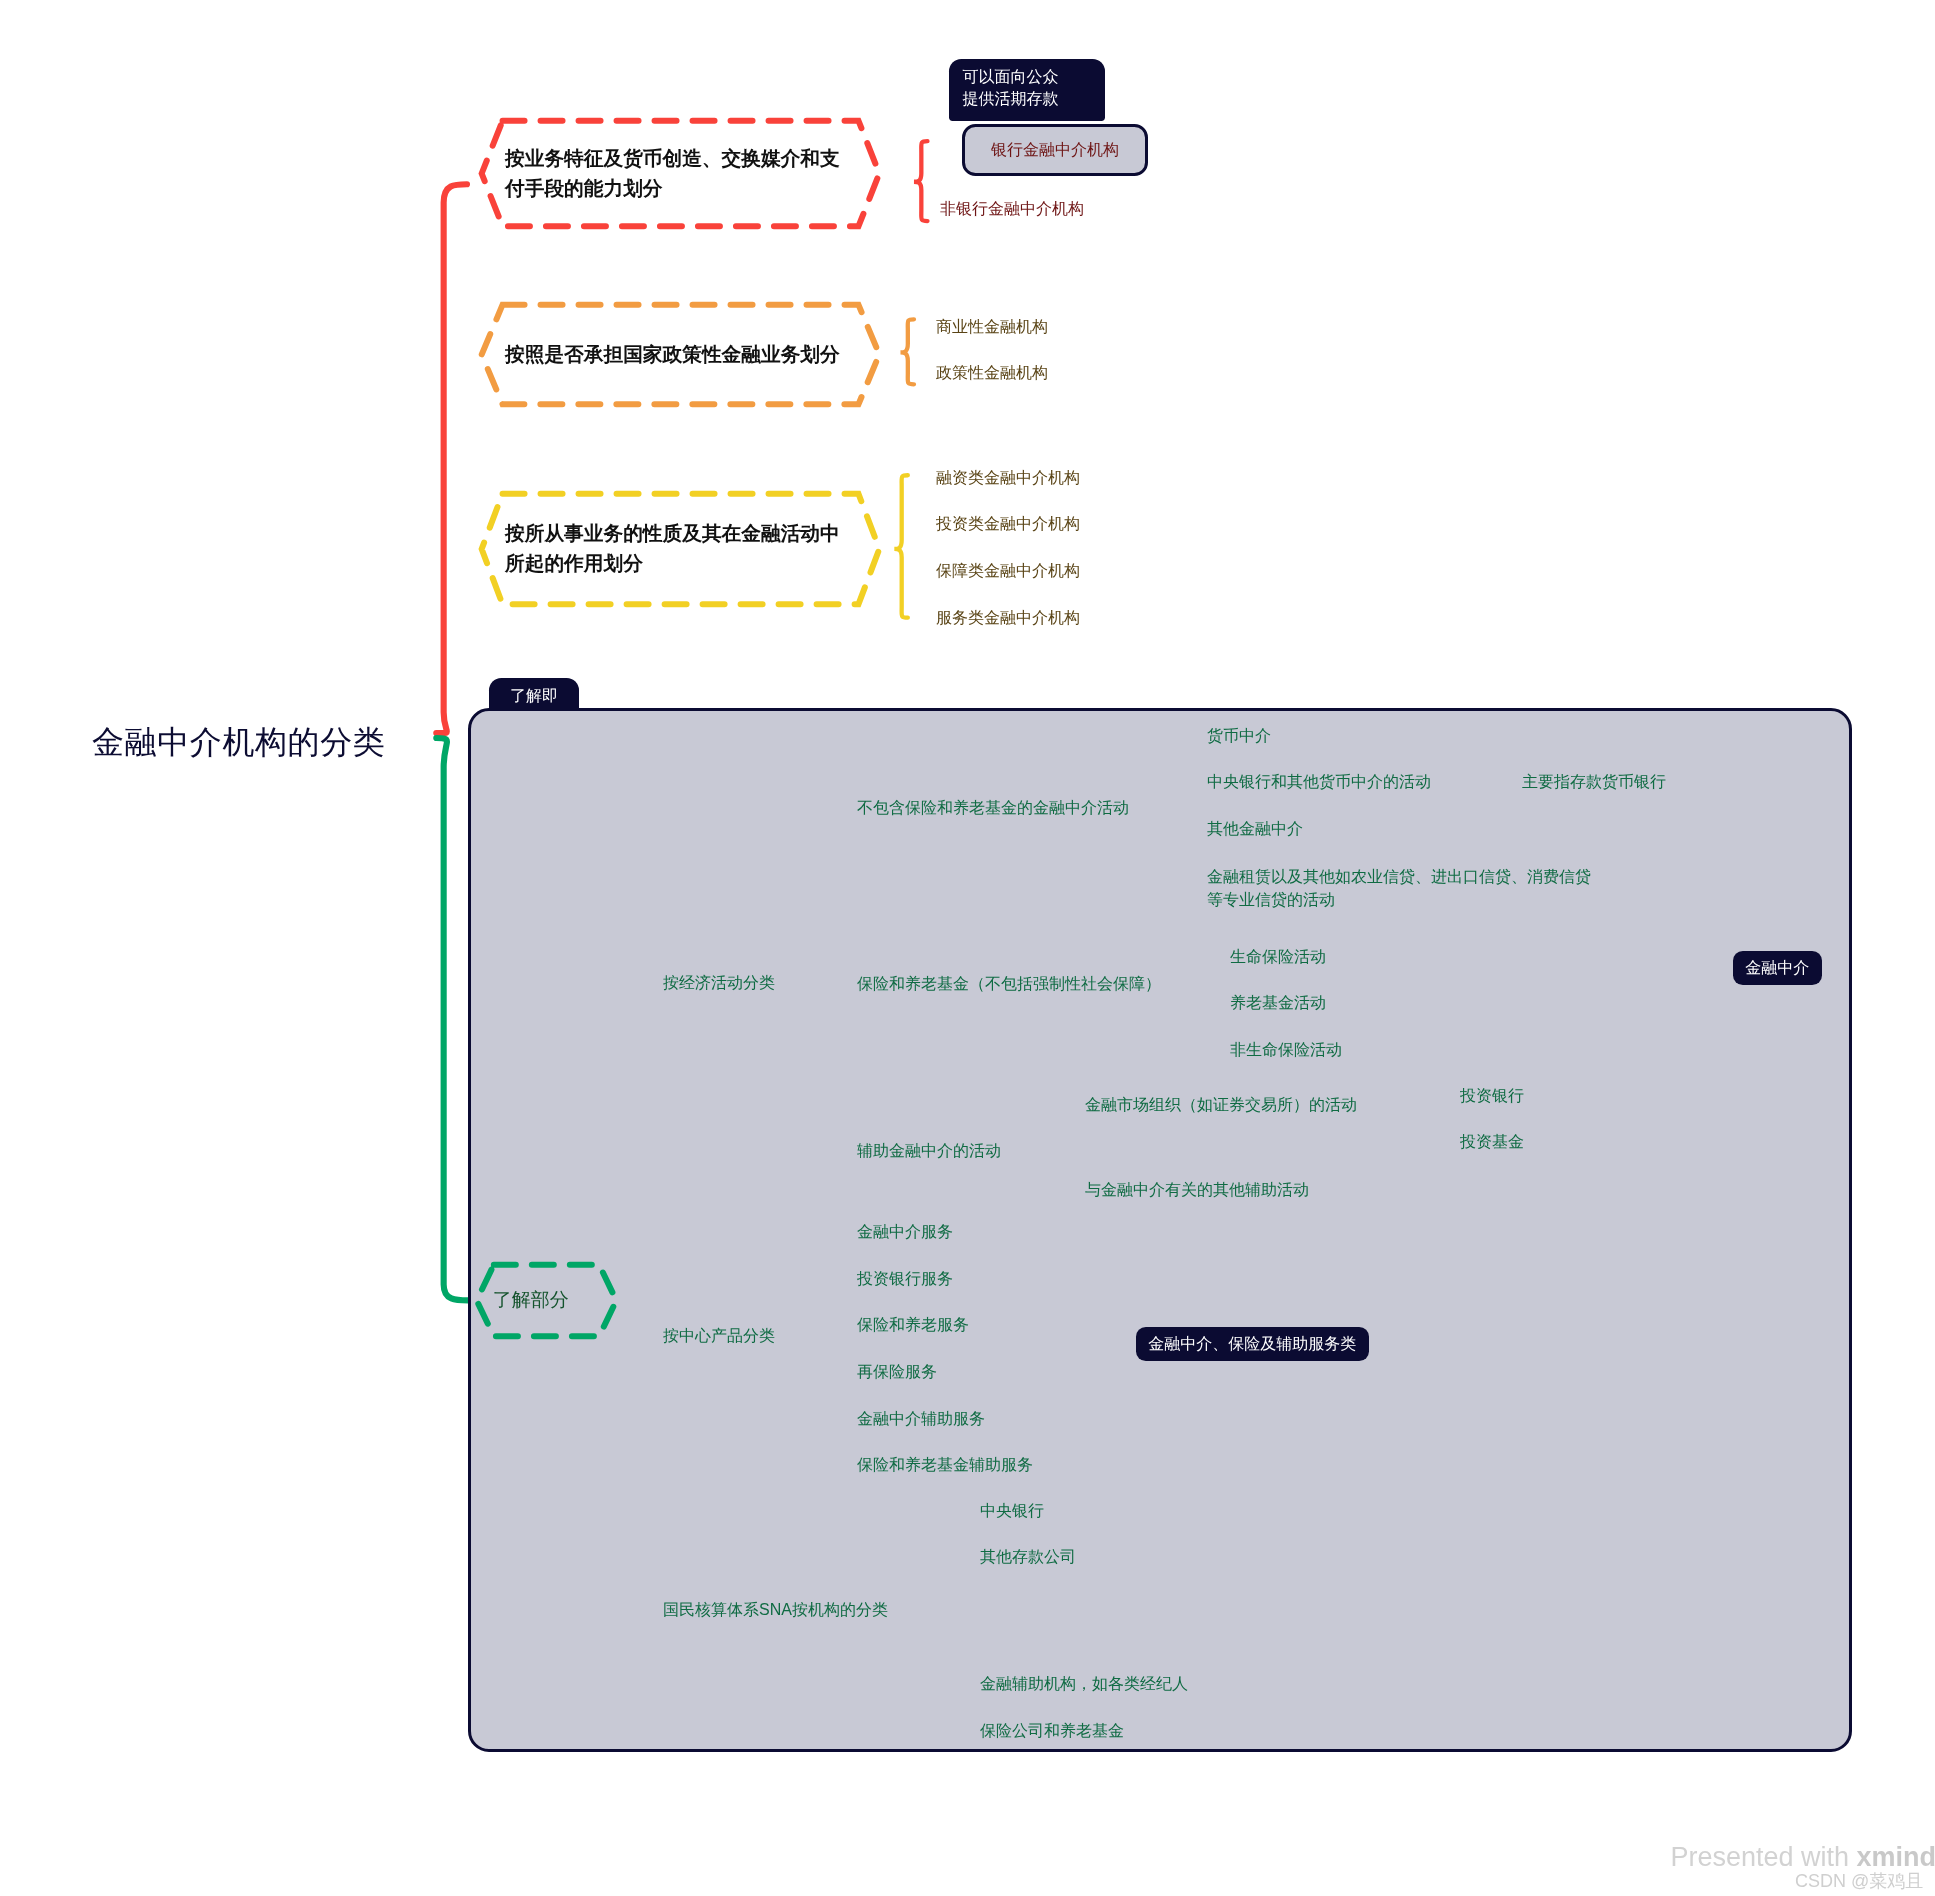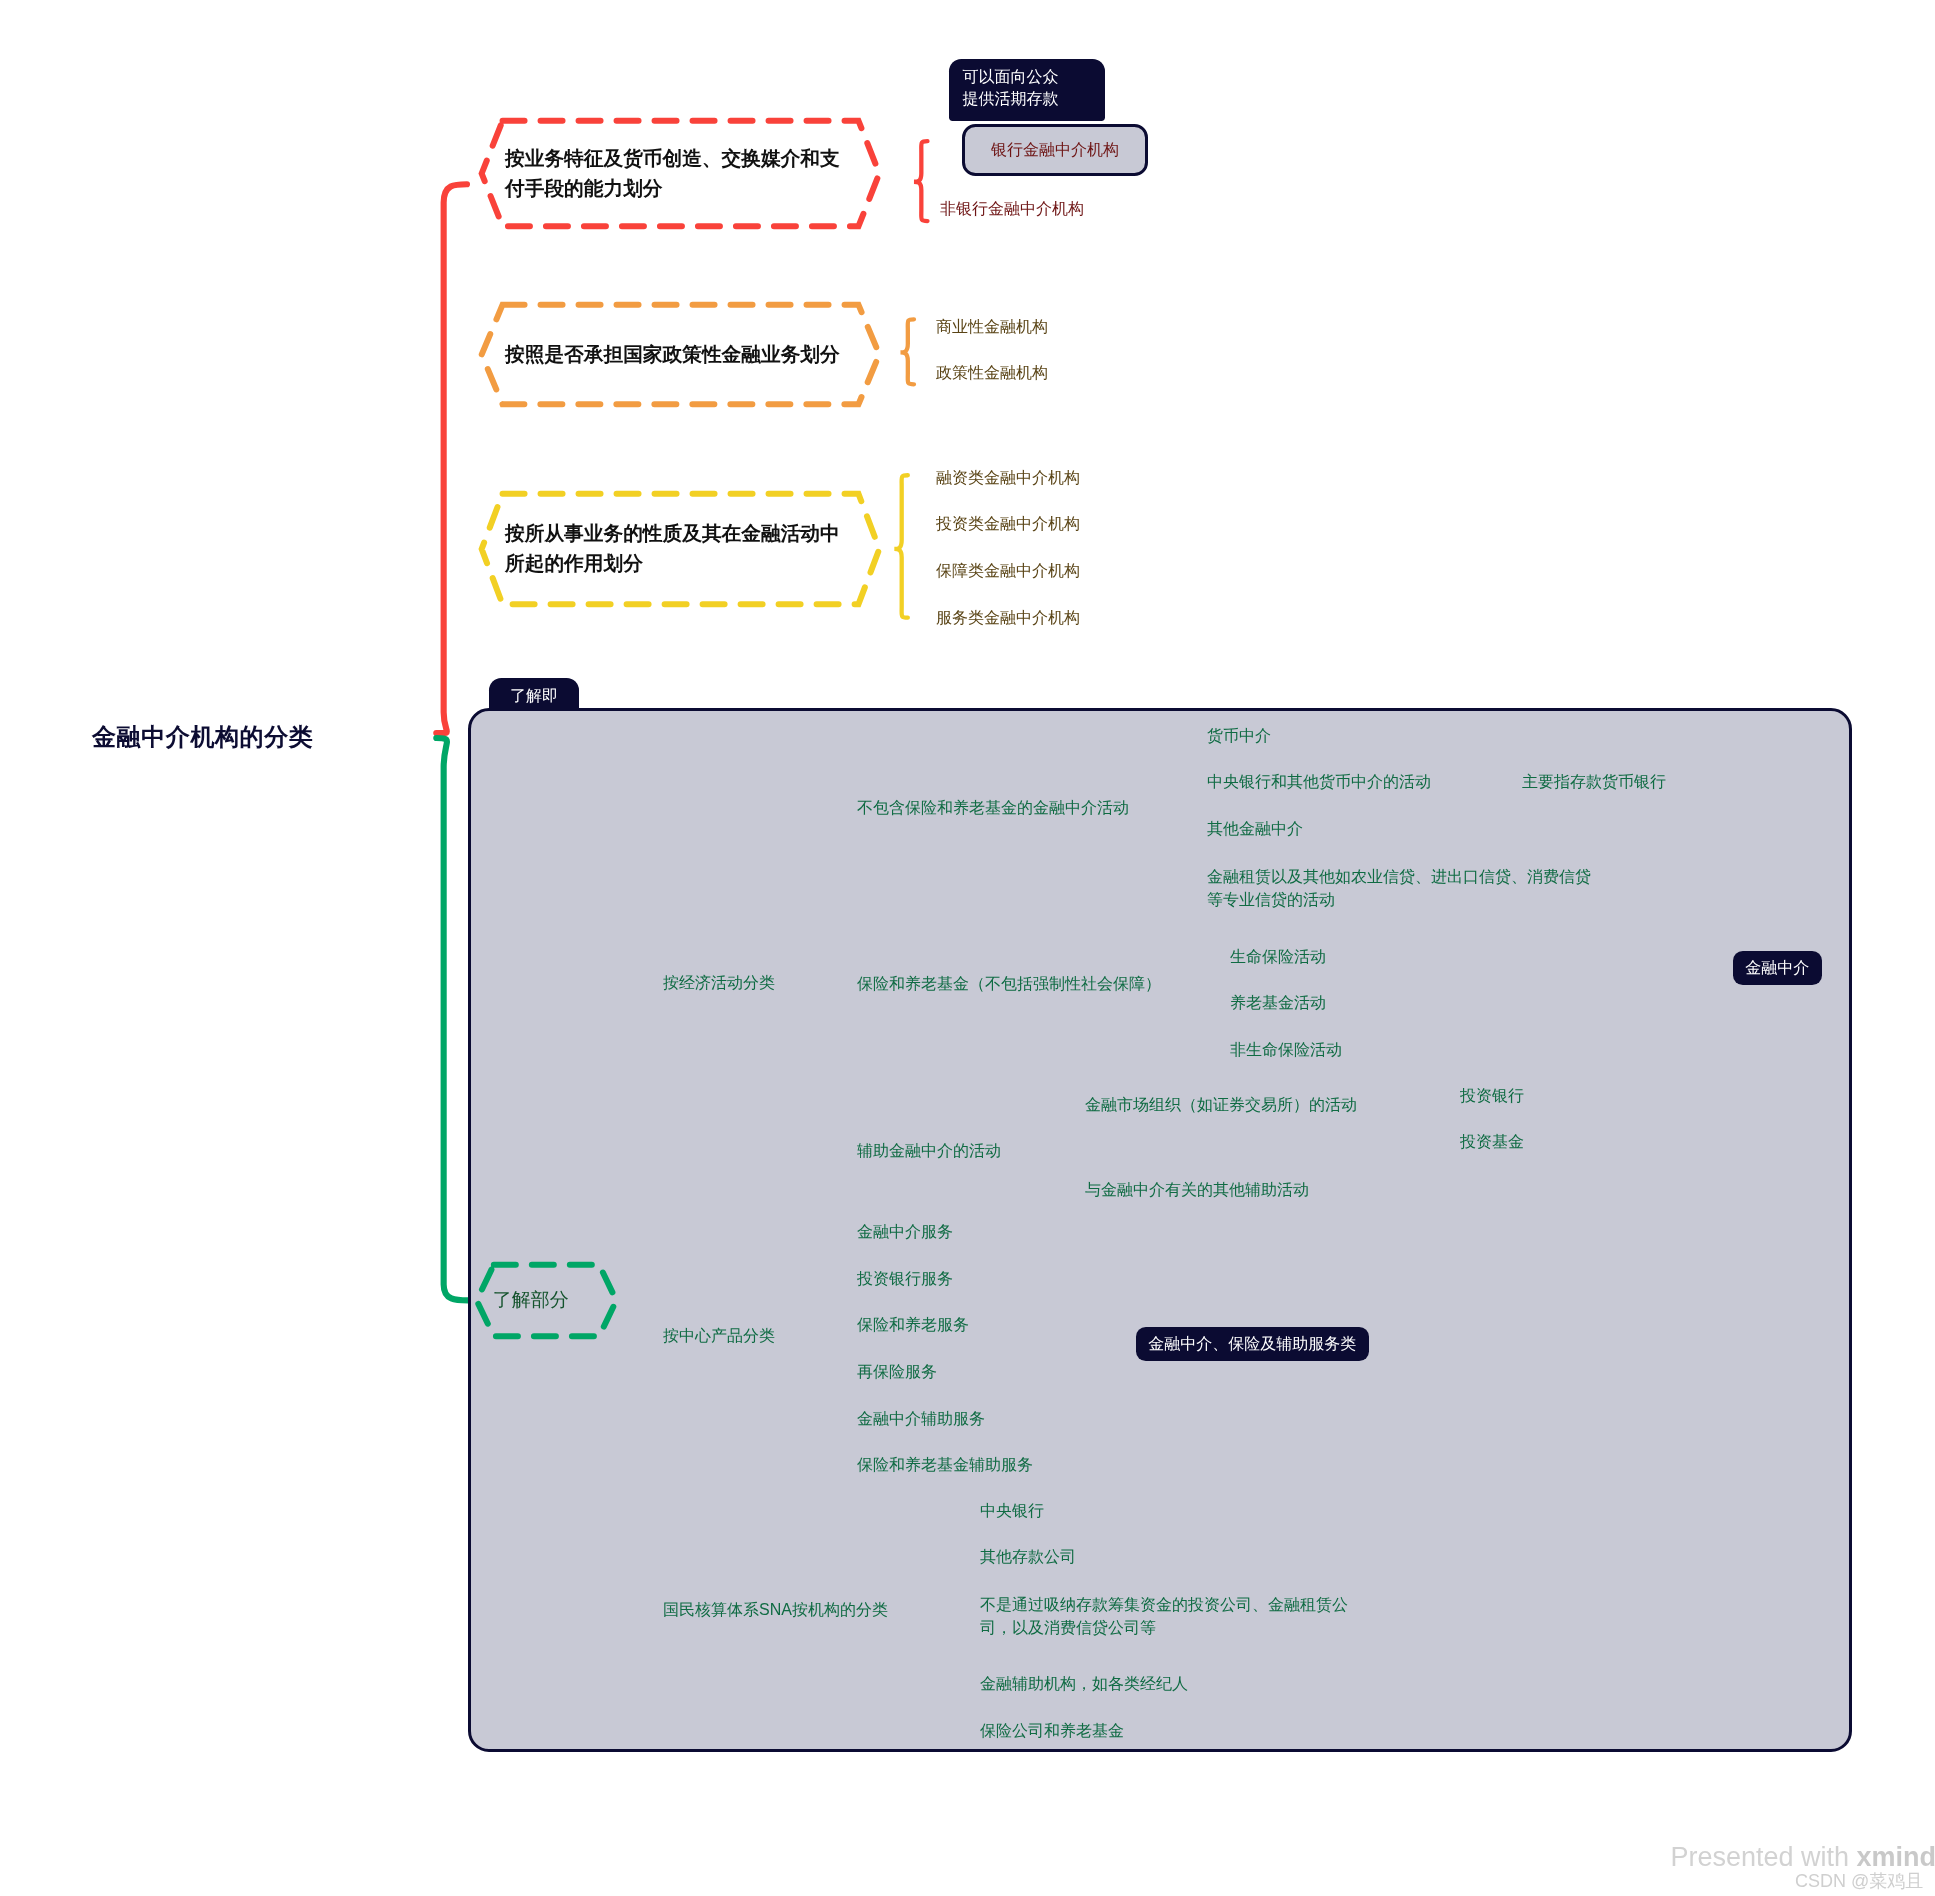--- a/index.html
+++ b/index.html
@@ -28,22 +28,22 @@
     pointer-events: none;
   }
   .node {
     position: absolute;
     white-space: pre-wrap;
     line-height: 1.42;
   }
 
   
   .root-title {
-    font-size: 24px;
-    font-weight: bold;
+    font-size: 32px;
+    font-weight: normal;
     color: #0c0c32;
     letter-spacing: 0.6px;
   }
 
   
   .hexbox {
     position: absolute;
     display: flex;
     align-items: center;
     box-sizing: border-box;
@@ -270,21 +270,20 @@
   <div class="node leaf" style="left:857px; top:1361px;">再保险服务</div>
   <div class="node leaf" style="left:857px; top:1408px;">金融中介辅助服务</div>
   <div class="node leaf" style="left:857px; top:1454px;">保险和养老基金辅助服务</div>
 
   <div class="pill" style="left:1136px; top:1327px;">金融中介、保险及辅助服务类</div>
 
   <div class="node leaf" style="left:663px; top:1599px;">国民核算体系SNA按机构的分类</div>
 
   <div class="node leaf" style="left:980px; top:1500px;">中央银行</div>
   <div class="node leaf" style="left:980px; top:1546px;">其他存款公司</div>
-  <div class="node leaf" style="left:980px; top:1594px; width:382px;">不是通过吸纳存款筹集资金的投资公司、金融租赁公司，以及消费信贷公司等</div>
   <div class="node leaf" style="left:980px; top:1673px;">金融辅助机构，如各类经纪人</div>
   <div class="node leaf" style="left:980px; top:1720px;">保险公司和养老基金</div>
 
   <div class="footer" style="top:1842px;">
     <span>Presented with </span><b>xmind</b>
   </div>
 
   <div class="watermark" style="left:1795px; top:1869px;">CSDN @菜鸡且菜鸡</div>
 
 </div>

